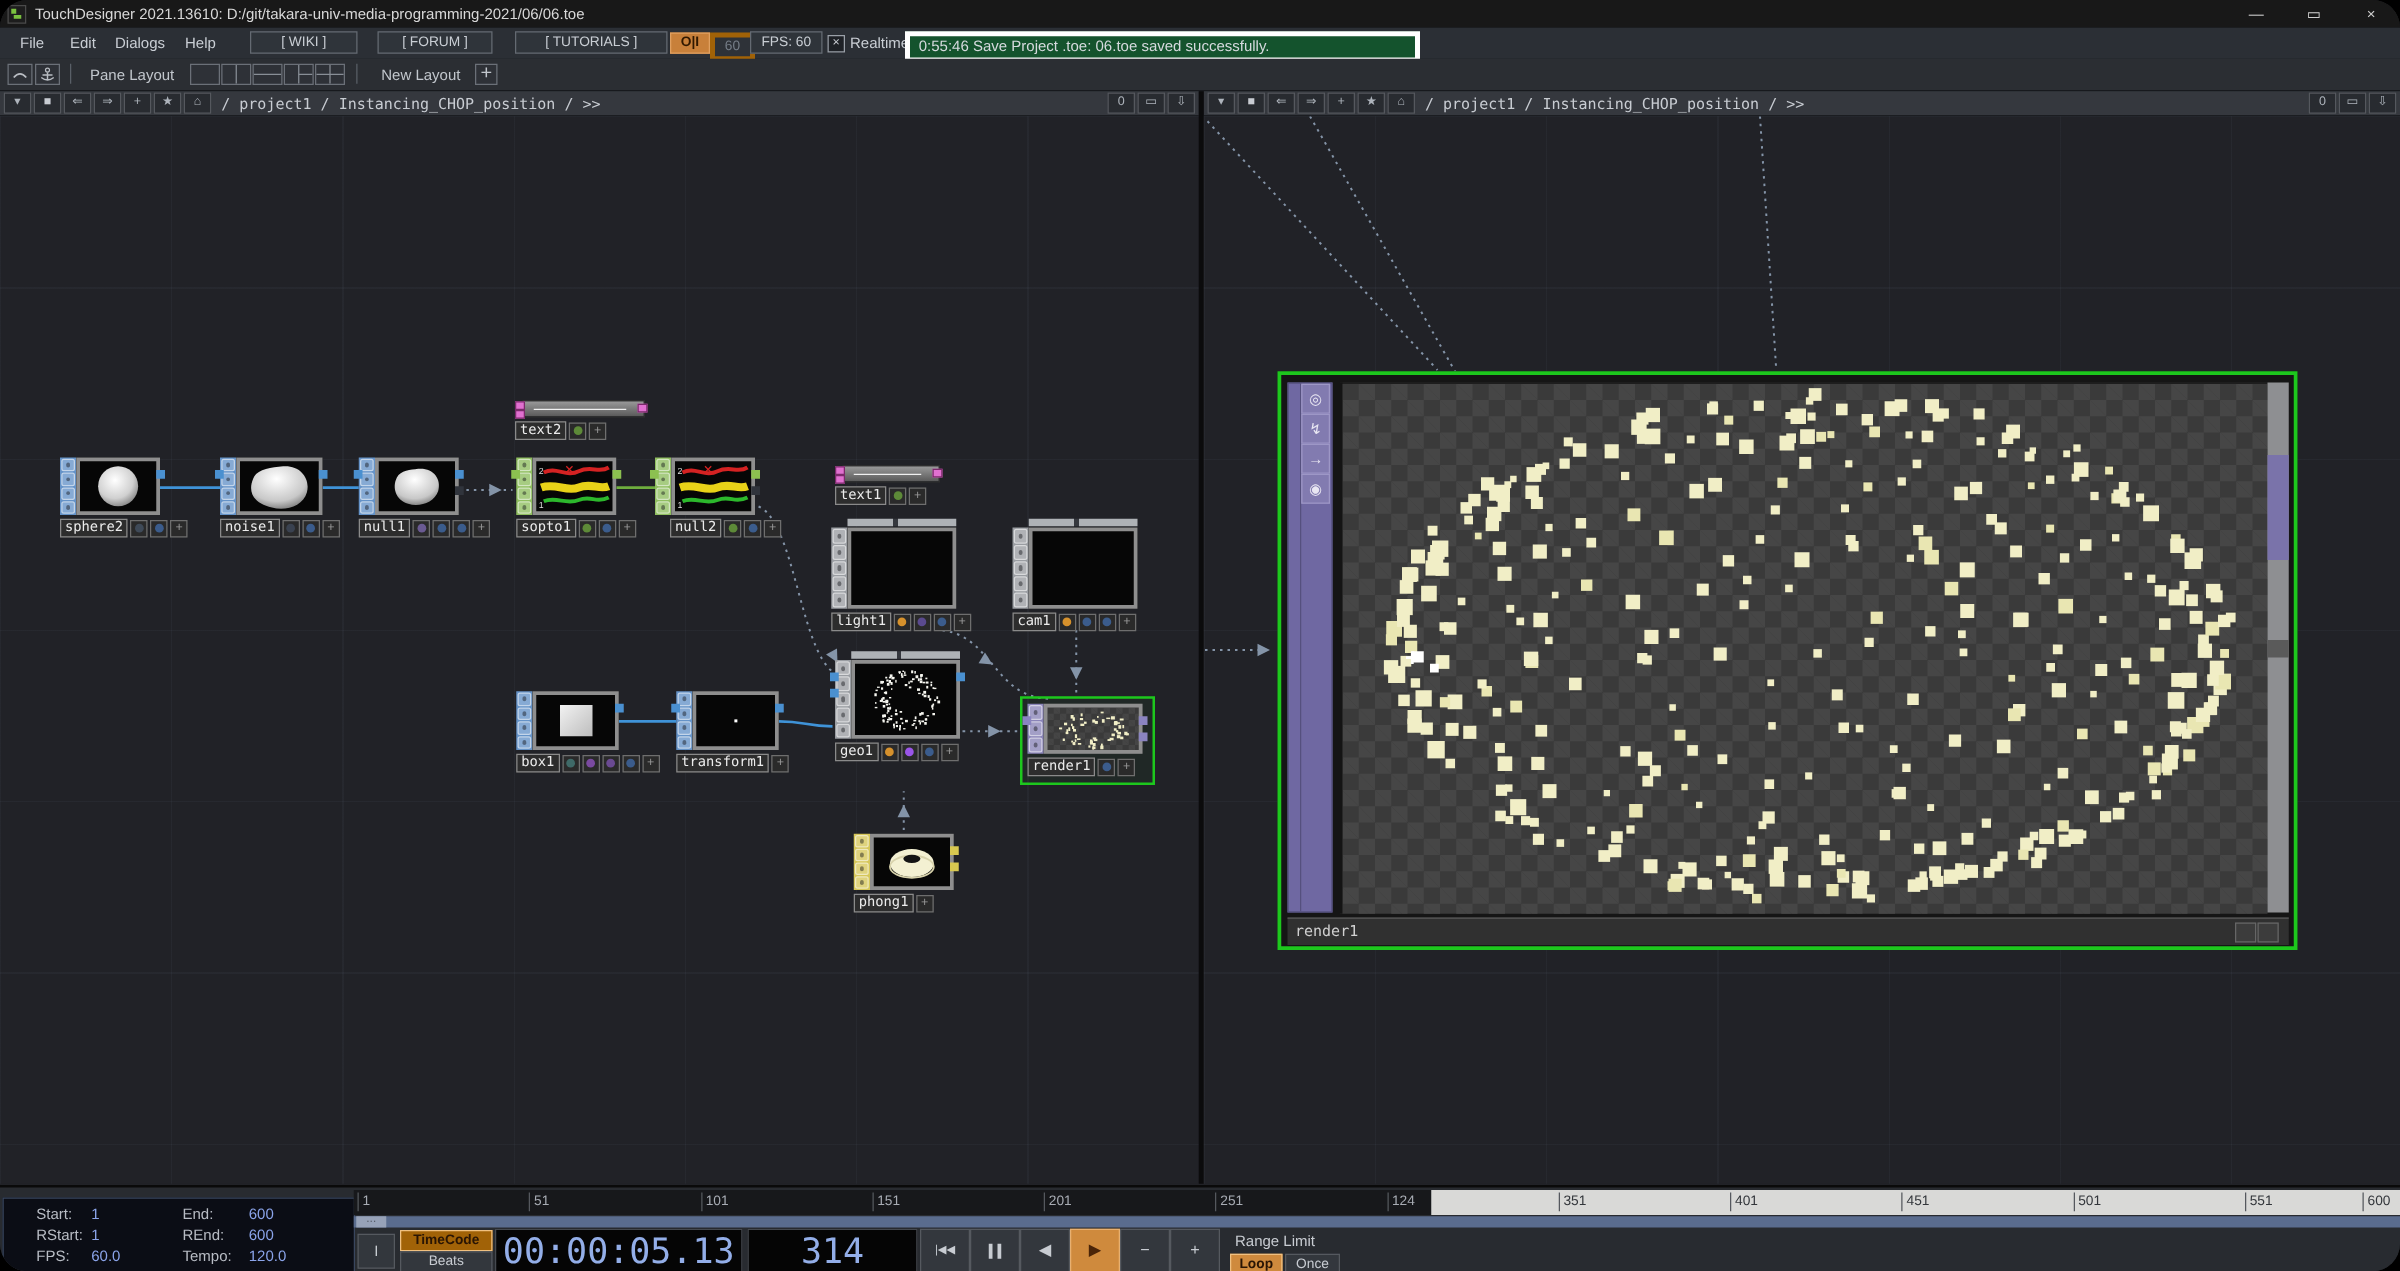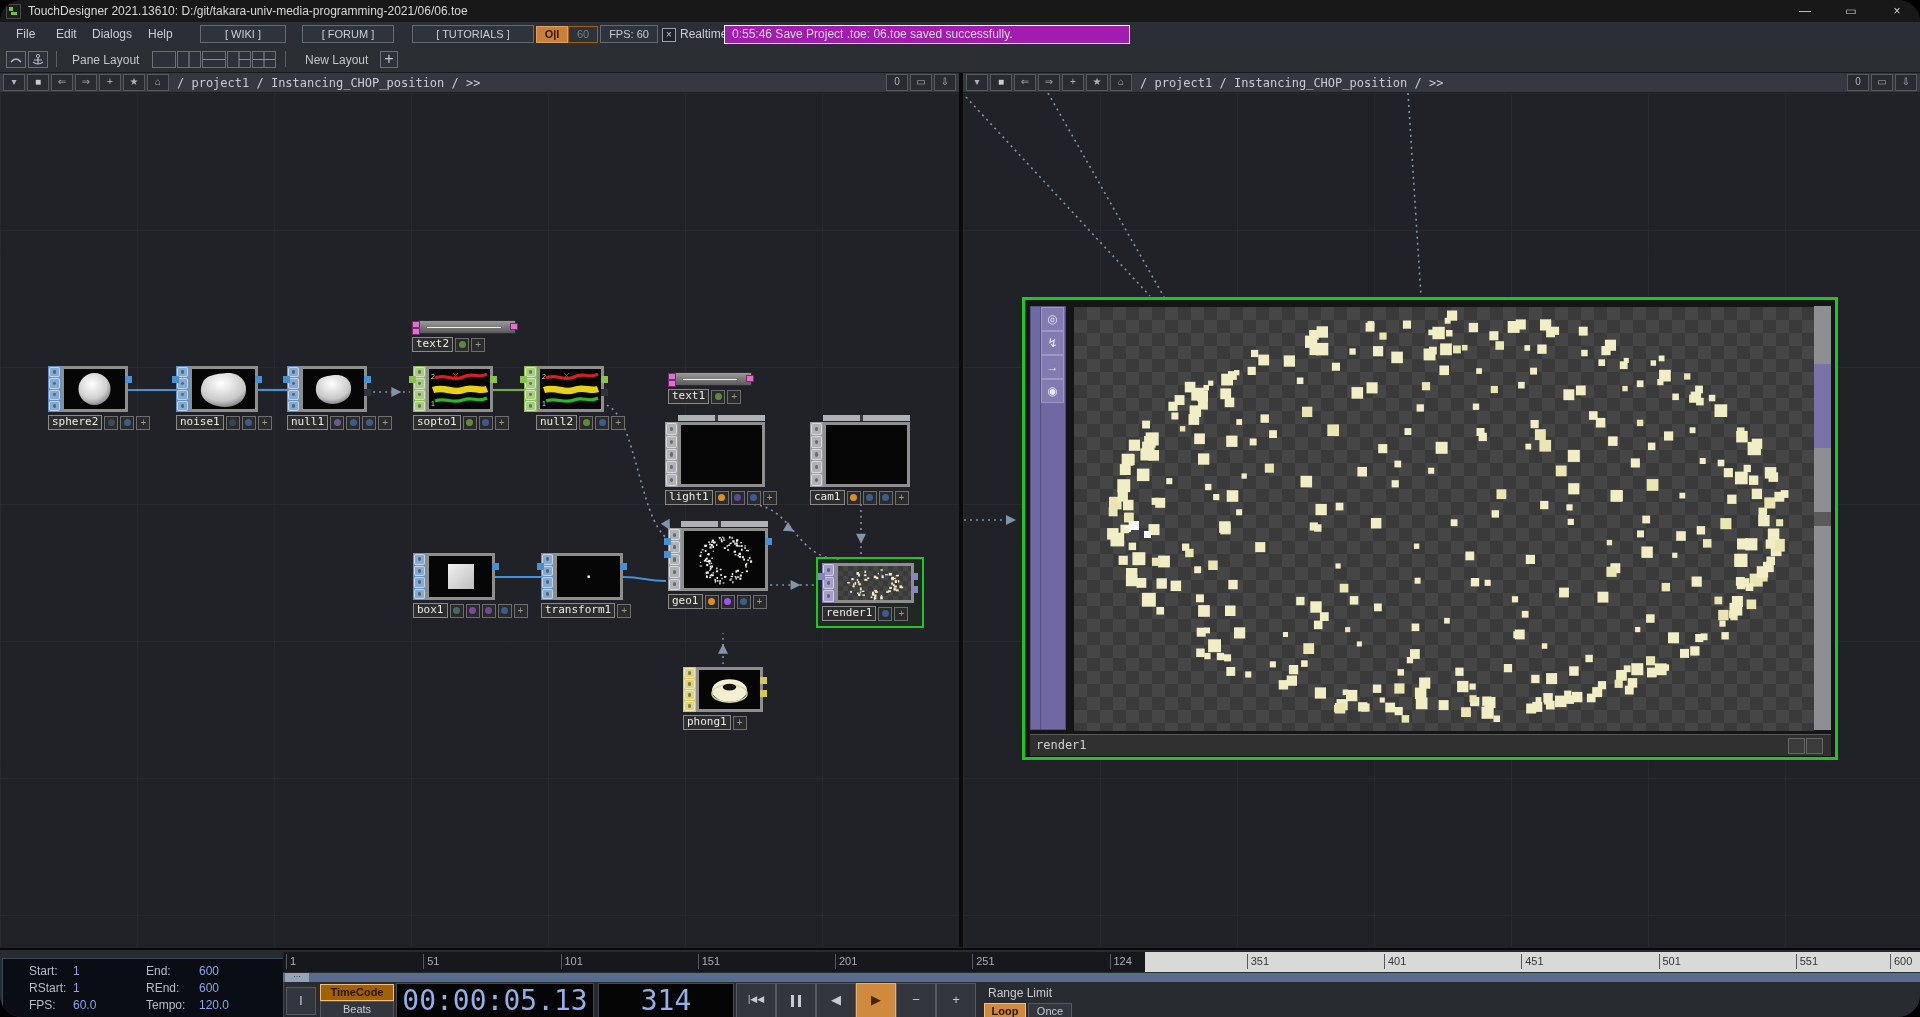--- a/index.html
+++ b/index.html
@@ -13,21 +13,21 @@
   .tb-icon i{position:absolute;background:#7ac13f;}
   .tb-title{position:absolute;left:28px;top:4px;font-size:12px;color:#d8d8d8;white-space:nowrap;}
   .winbtn{position:absolute;top:0;width:46px;height:22px;text-align:center;line-height:22px;
           font-size:12px;color:#cfcfcf;}
   
   .menubar{position:absolute;left:0;top:22px;width:1920px;height:25px;background:#2b2f35;border-bottom:1px solid #1a1d21;}
   .menubar .mi{position:absolute;top:5px;font-size:12px;color:#c9ced4;}
   .menubar .mbtn{position:absolute;top:3px;height:16px;line-height:16px;border:1px solid #646a72;
                  font-size:11px;color:#c9ced4;text-align:center;background:#2f343a;}
   .oi{position:absolute;top:4px;height:15px;line-height:15px;text-align:center;font-size:11px;font-weight:bold;}
-  .statusbox{position:absolute;top:3px;height:17px;line-height:17px;background:#a21caf;border:1px solid #ffffff;
+  .statusbox{position:absolute;top:3px;height:17px;line-height:17px;background:#14532d;border:4px solid #ffffff;
              font-size:12px;color:#d6dade;padding:0 7px;white-space:nowrap;}
   .cb{position:absolute;width:12px;height:12px;border:1px solid #9aa0a8;background:#1e2126;text-align:center;
       line-height:11px;font-size:10px;color:#c8ccd2;}
   
   .toolbar2{position:absolute;left:0;top:47px;width:1920px;height:25px;background:#2b2e33;border-bottom:1px solid #17191d;}
   .toolbar2 .lbl{position:absolute;top:6px;font-size:12px;color:#c2c7cd;}
   .tbtn{position:absolute;top:4px;background:#2e3137;border:1px solid #6b7078;}
   .vsep{position:absolute;top:4px;width:1px;height:16px;background:#595f67;}
   
   .phead{position:absolute;top:73px;height:20px;background:#35383e;border-bottom:1px solid #1b1d21;
@@ -111,21 +111,21 @@
     <span class="tb-title">TouchDesigner 2021.13610: D:/git/takara-univ-media-programming-2021/06/06.toe</span>
     <span class="winbtn" style="left:1782px">—</span>
     <span class="winbtn" style="left:1828px">▭</span>
     <span class="winbtn" style="left:1874px">×</span>
   </div>
 
   <div class="menubar">
     <span id="menu-items"><span style="position: absolute; left: 16px; top: 5px; font-size: 12px; color: rgb(201, 206, 212);">File</span><span style="position: absolute; left: 56px; top: 5px; font-size: 12px; color: rgb(201, 206, 212);">Edit</span><span style="position: absolute; left: 92px; top: 5px; font-size: 12px; color: rgb(201, 206, 212);">Dialogs</span><span style="position: absolute; left: 148px; top: 5px; font-size: 12px; color: rgb(201, 206, 212);">Help</span></span>
     <span id="menu-links"><span style="position: absolute; left: 200px; top: 3px; width: 84px; height: 16px; line-height: 16px; border: 1px solid rgb(100, 106, 114); font-size: 11px; color: rgb(201, 206, 212); text-align: center; background: rgb(47, 52, 58);">[ WIKI ]</span><span style="position: absolute; left: 302px; top: 3px; width: 90px; height: 16px; line-height: 16px; border: 1px solid rgb(100, 106, 114); font-size: 11px; color: rgb(201, 206, 212); text-align: center; background: rgb(47, 52, 58);">[ FORUM ]</span><span style="position: absolute; left: 412px; top: 3px; width: 120px; height: 16px; line-height: 16px; border: 1px solid rgb(100, 106, 114); font-size: 11px; color: rgb(201, 206, 212); text-align: center; background: rgb(47, 52, 58);">[ TUTORIALS ]</span></span>
     <span class="oi" style="left:536px;width:30px;background:#c8803a;border:1px solid #e0a060;color:#301800">O|I</span>
-    <span class="oi" style="left:568px;width:28px;background:#2e3238;border:1px solid #a16207;color:#767e88;font-weight:normal">60</span>
+    <span class="oi" style="left:568px;width:28px;background:#2e3238;border:4px solid #a16207;color:#767e88;font-weight:normal">60</span>
     <span class="mbtn" style="left:600px;width:56px">FPS:  60</span>
     <span class="cb" style="left:662px;top:6px">×</span>
     <span class="mi" style="left:680px">Realtime</span>
     <span class="statusbox" style="left:724px;width:390px">0:55:46 Save Project .toe: 06.toe saved successfully.</span>
   </div>
 
   <div class="toolbar2">
     <span class="tbtn" style="left:6px;width:18px;height:15px">
       <svg width="18" height="15">
           <path d="M4,10 Q9,4 14,10" stroke="#b8bcc2" fill="none" stroke-width="1.4"></path>

